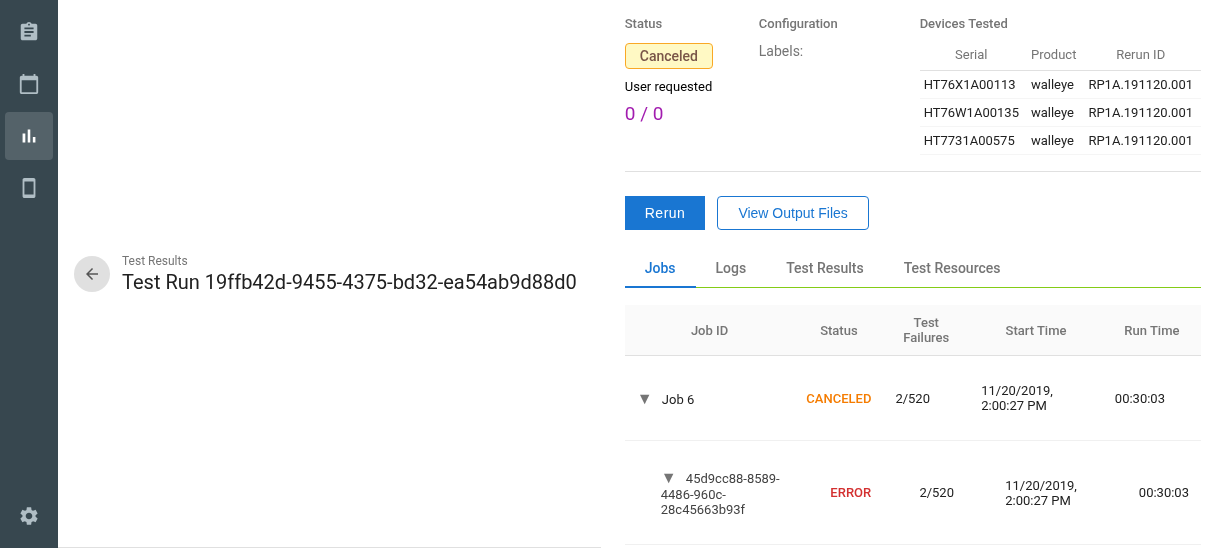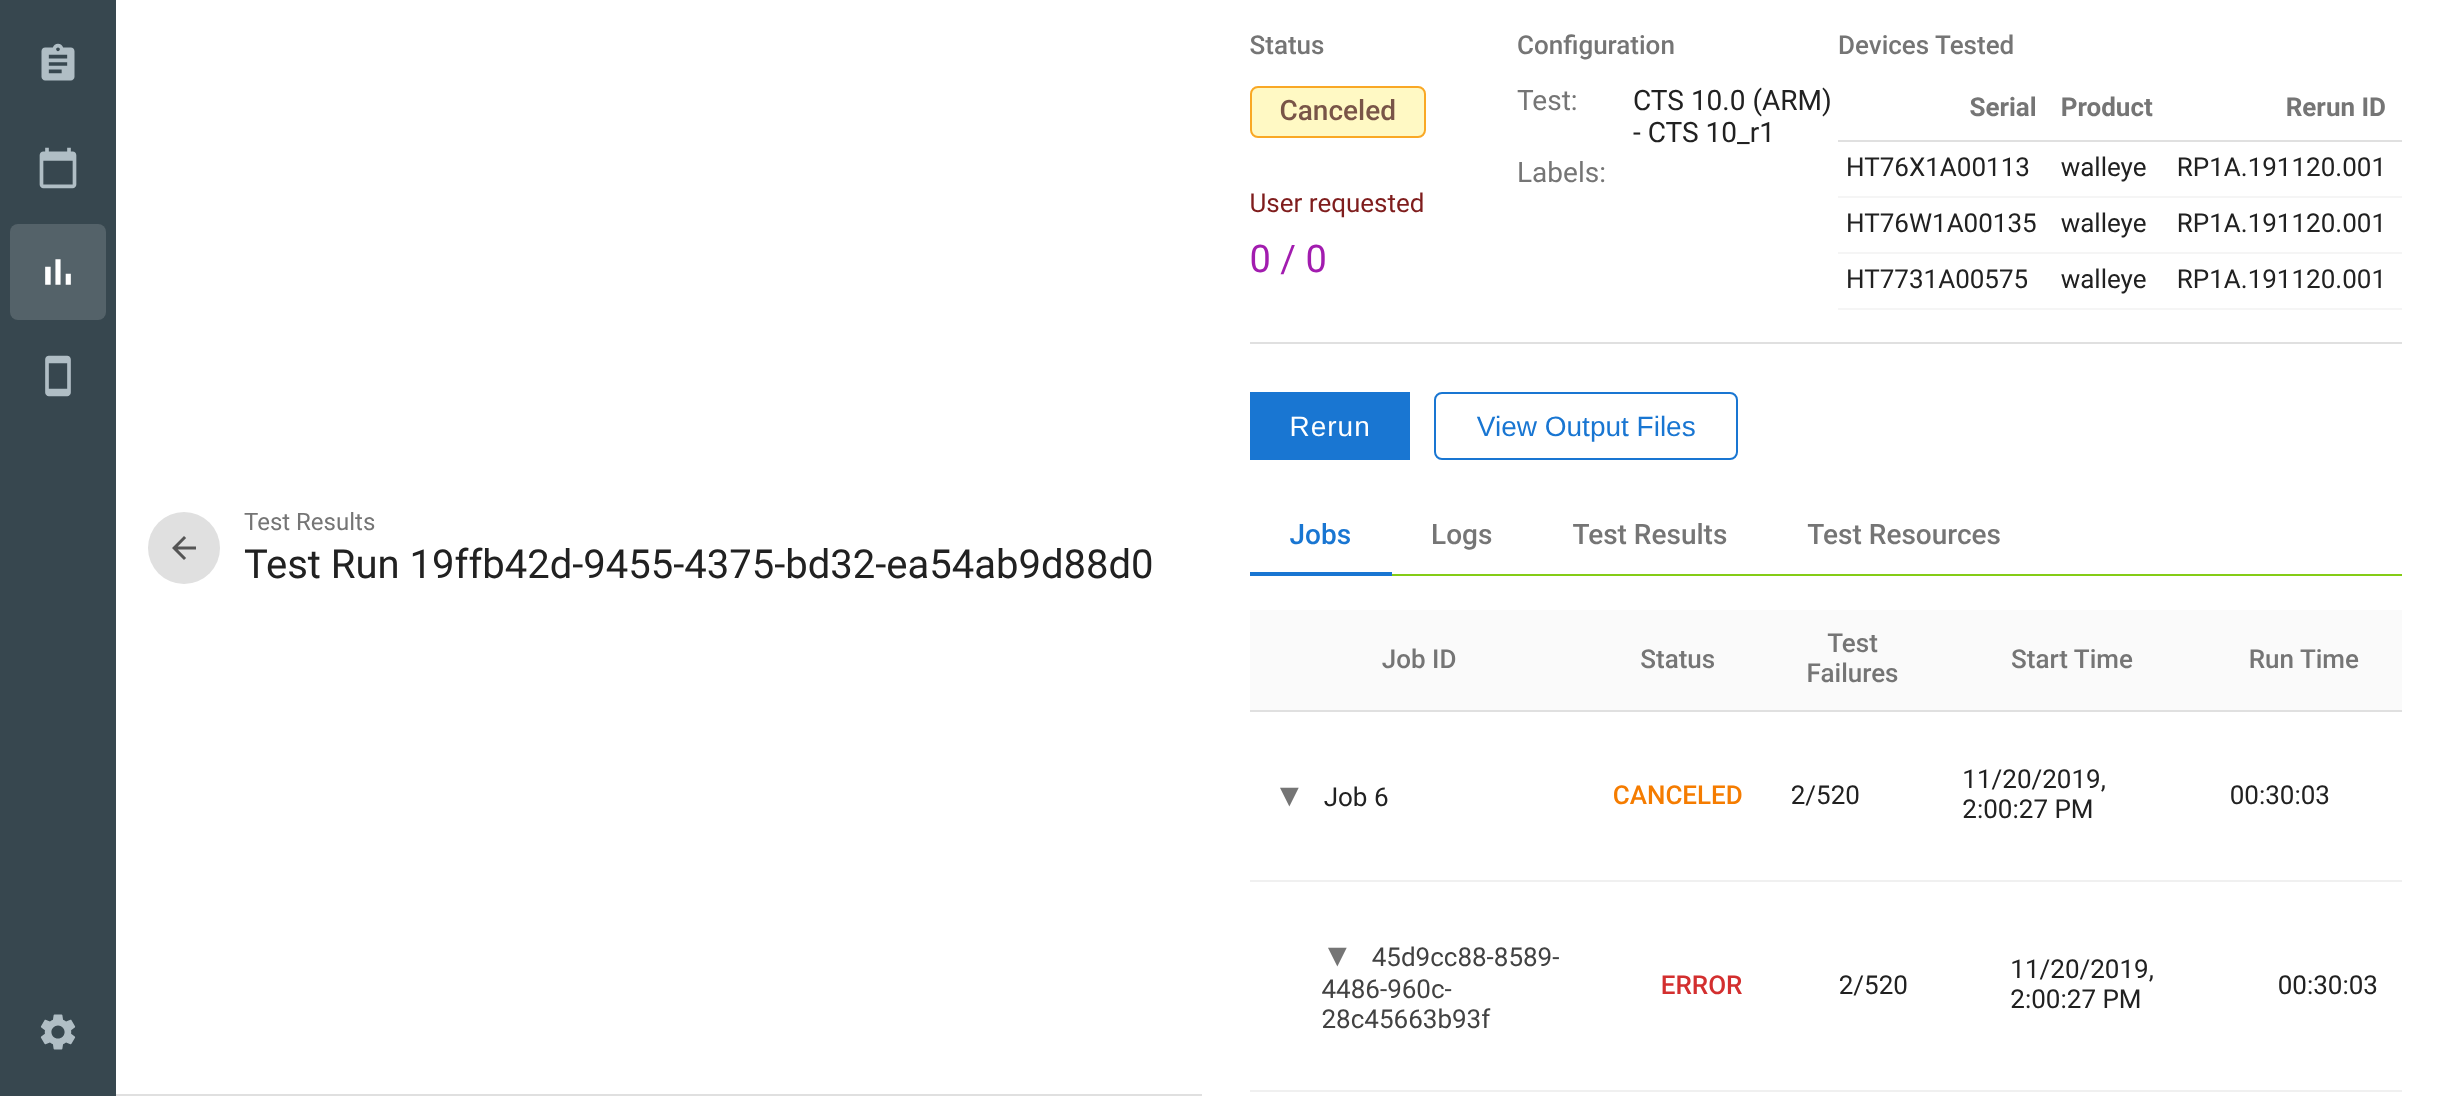--- a/index.html
+++ b/index.html
@@ -108,22 +108,22 @@
       color: #795548;
       border: 1px solid #f9a825;
       border-radius: 4px;
       padding: 4px 14px;
       font-size: 14px;
       font-weight: 500;
       margin-bottom: 6px;
     }
     .user-requested {
       font-size: 13px;
-      color: #7f1d1d;
-      margin-top: 20px;
+      color: #000000;
+      margin-top: 4px;
     }
     .progress-text {
       font-size: 19px;
       color: #a21caf;
       margin-top: 8px;
     }
 
     .config-section {
       flex: 1.2;
     }
@@ -143,22 +143,22 @@
 
     .devices-section {
       flex: 1.6;
     }
     .devices-table {
       width: 100%;
       border-collapse: collapse;
       font-size: 13px;
     }
     .devices-table th {
-      text-align: right;
-      font-weight: 700;
+      text-align: center;
+      font-weight: 400;
       color: #757575;
       padding: 4px 8px 8px 4px;
       border-bottom: 1px solid #e0e0e0;
     }
     .devices-table td {
       padding: 6px 8px 6px 4px;
       border-bottom: 1px solid #f5f5f5;
       color: #212121;
     }
 
@@ -320,24 +320,20 @@
         <div class="info-section-title">Status</div>
         <div>
           <span class="status-badge">Canceled</span>
         </div>
         <div class="user-requested">User requested</div>
         <div class="progress-text">0 / 0</div>
       </div>
 
       <div class="info-section config-section">
         <div class="info-section-title">Configuration</div>
-        <div class="config-row">
-          <span class="config-label">Test:</span>
-          <span class="config-value">CTS 10.0 (ARM) - CTS 10_r1</span>
-        </div>
         <div class="config-row">
           <span class="config-label">Labels:</span>
           <span class="config-value"></span>
         </div>
       </div>
 
       <div class="info-section devices-section">
         <div class="info-section-title">Devices Tested</div>
         <table class="devices-table">
           <thead>

